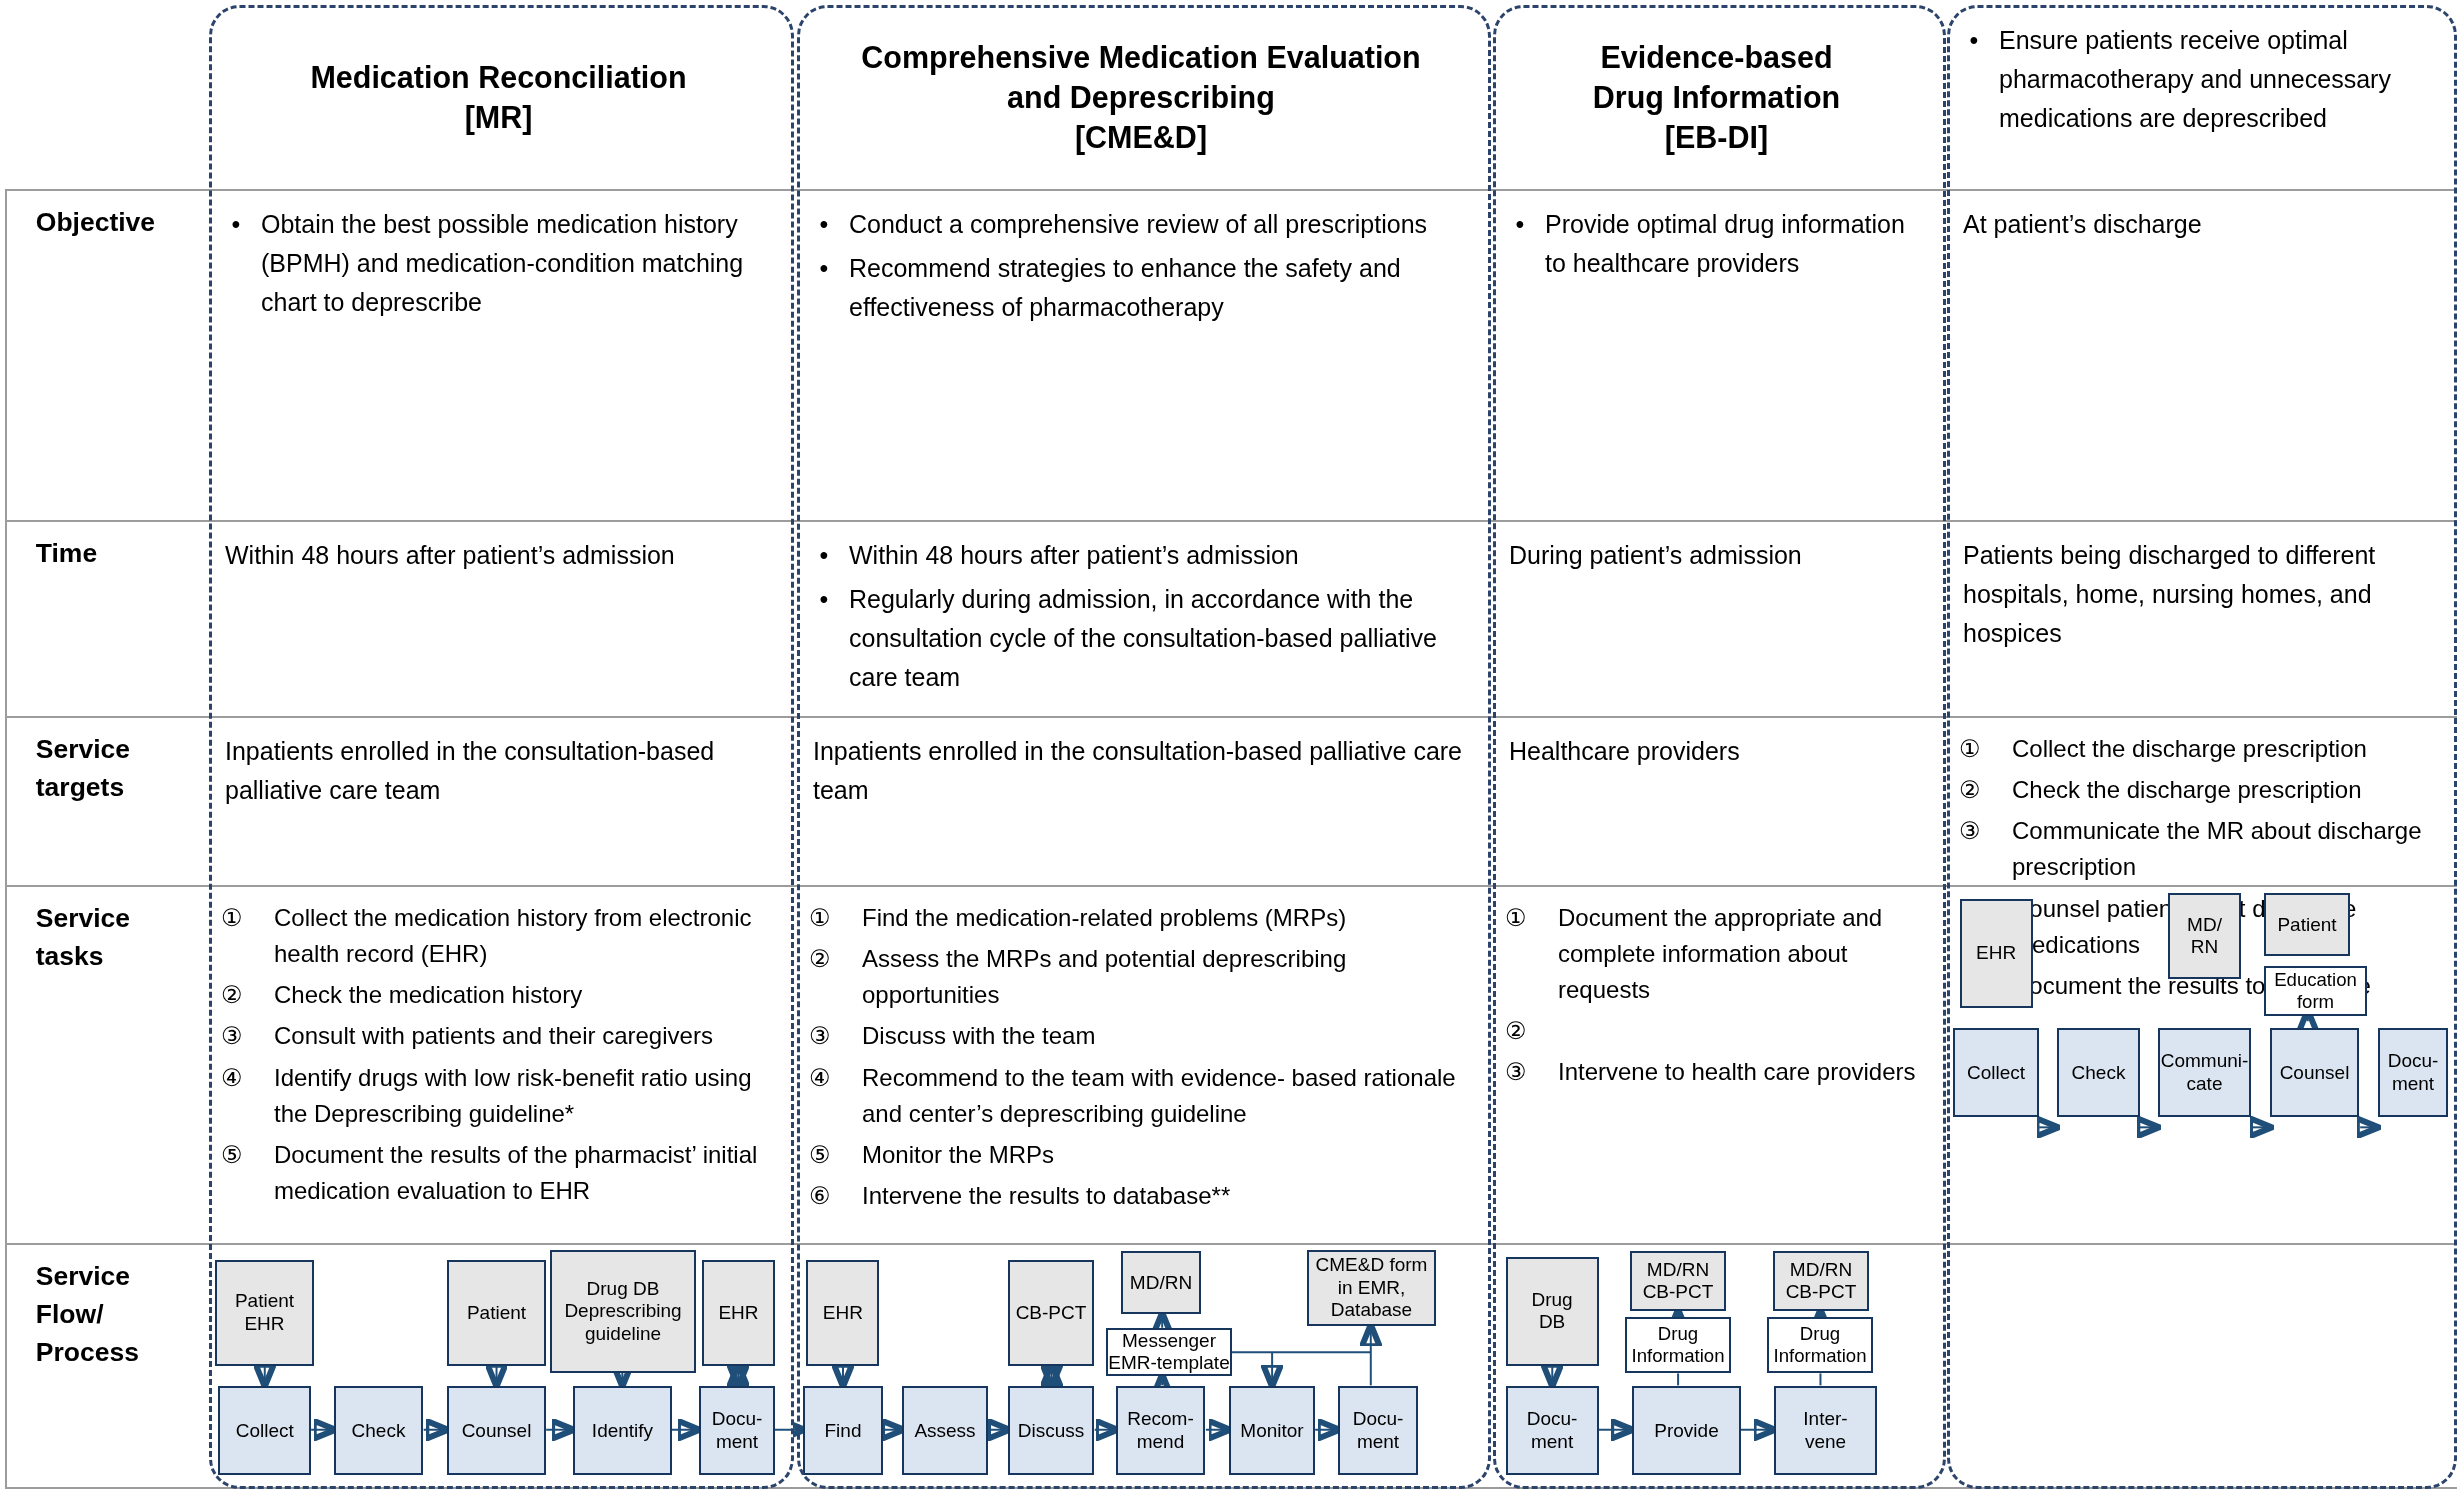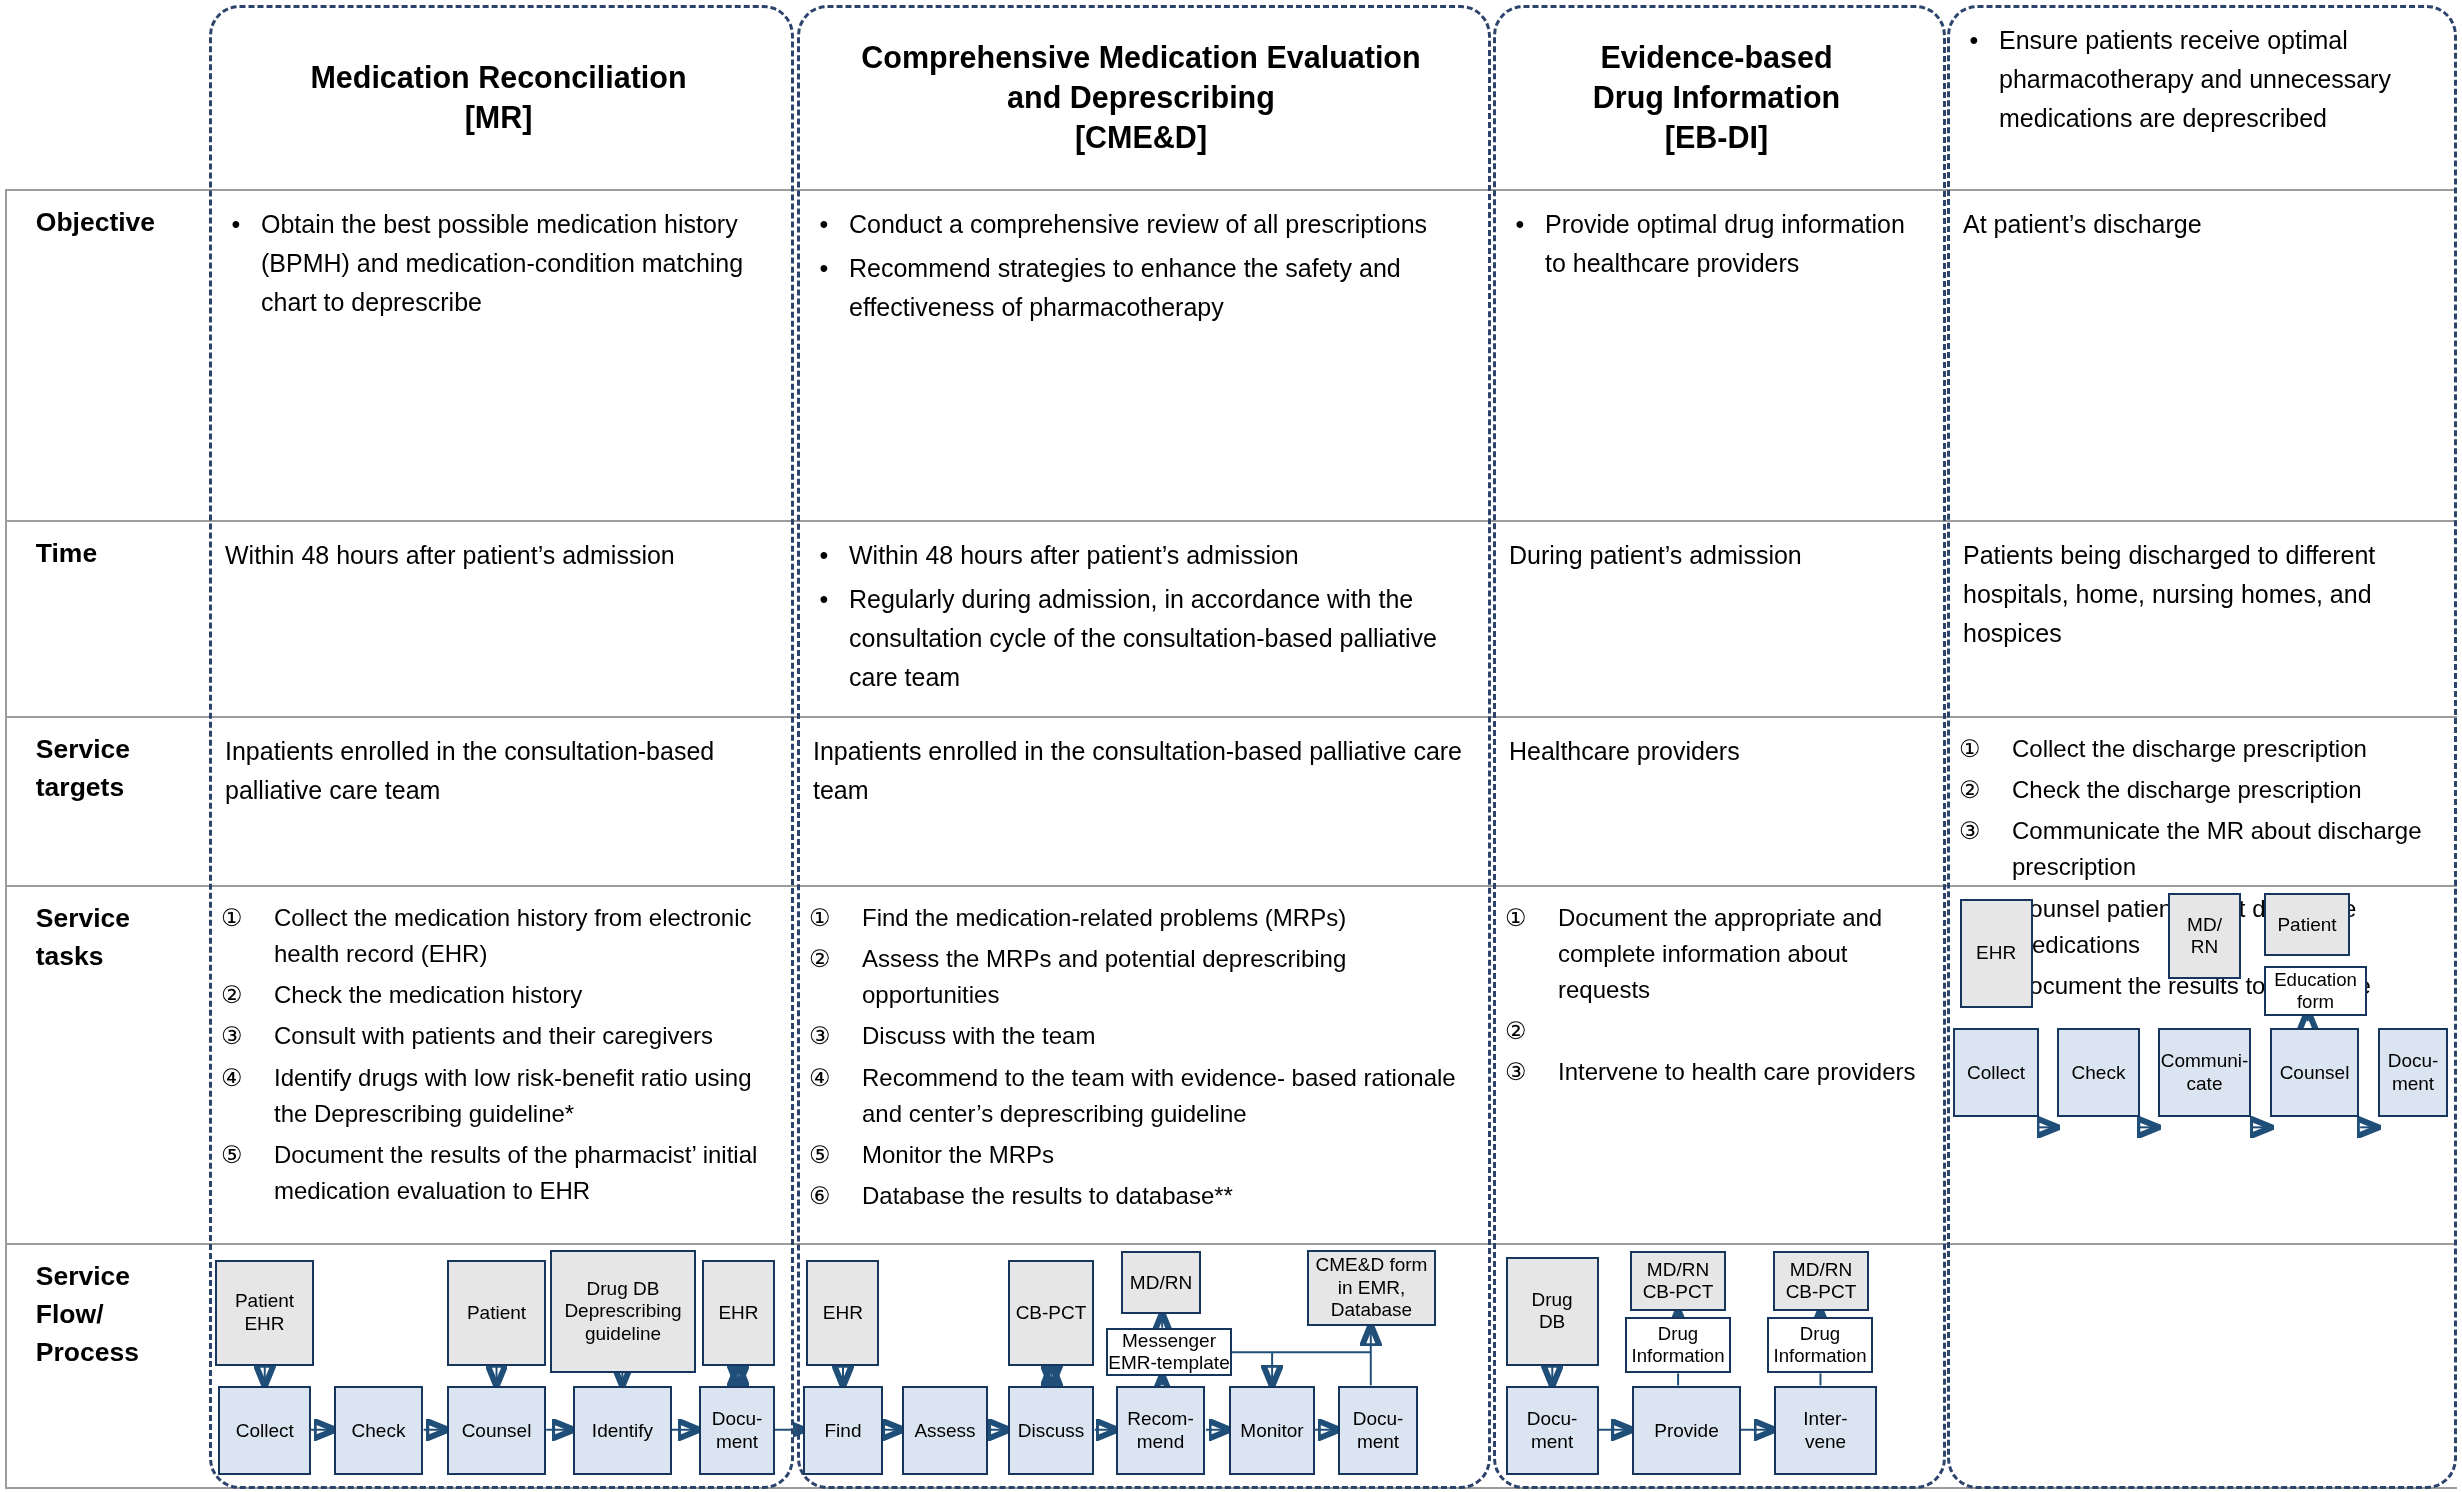--- a/index.html
+++ b/index.html
@@ -171,21 +171,21 @@
       <div class="task">
           <span class="tnum">④</span>
           <span class="ttext">Recommend to the team with evidence- based rationale and center’s deprescribing guideline</span>
         </div>
       <div class="task">
           <span class="tnum">⑤</span>
           <span class="ttext">Monitor the MRPs</span>
         </div>
       <div class="task">
           <span class="tnum">⑥</span>
-          <span class="ttext">Database the results to database**</span>
+          <span class="ttext">Intervene the results to database**</span>
         </div>
     </div>
     <div class="cell flow">
       <svg class="arrows" viewBox="0 0 1050 373">
         <defs>
           <marker id="m2" orient="auto" markerWidth="12" markerHeight="11" refX="9" refY="5.5">
               <path d="M0,1 L11,5.5 L0,10 z" fill="#1f4e79" stroke="none"></path>
             </marker>
           <marker id="m2s" orient="auto-start-reverse" markerWidth="12" markerHeight="11" refX="9" refY="5.5">
               <path d="M0,1 L11,5.5 L0,10 z" fill="#1f4e79" stroke="none"></path>

